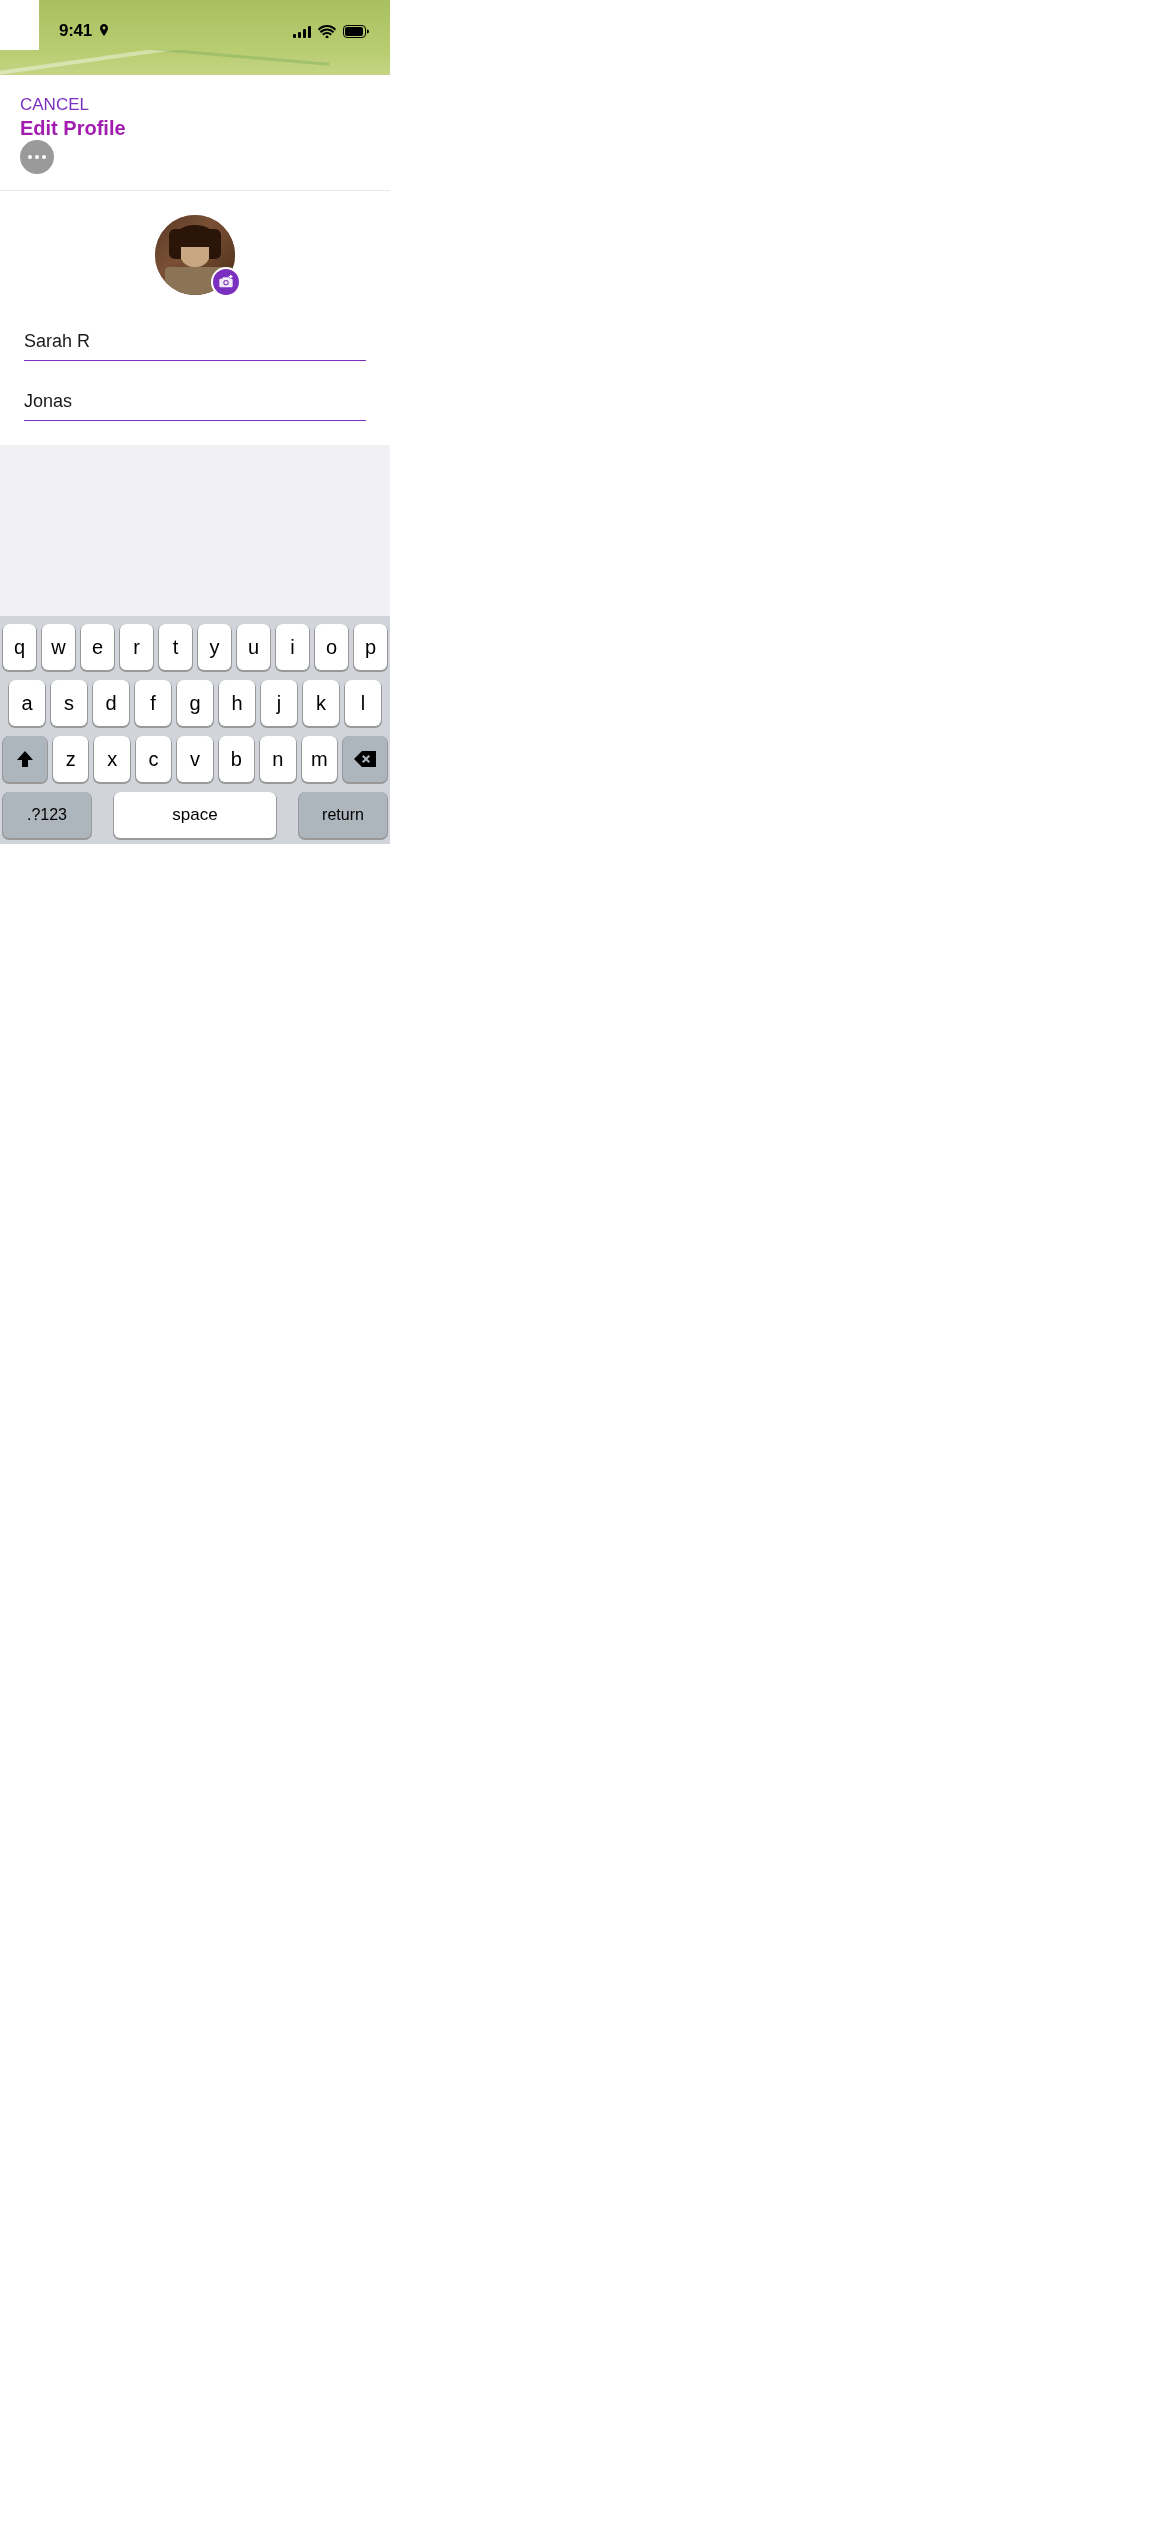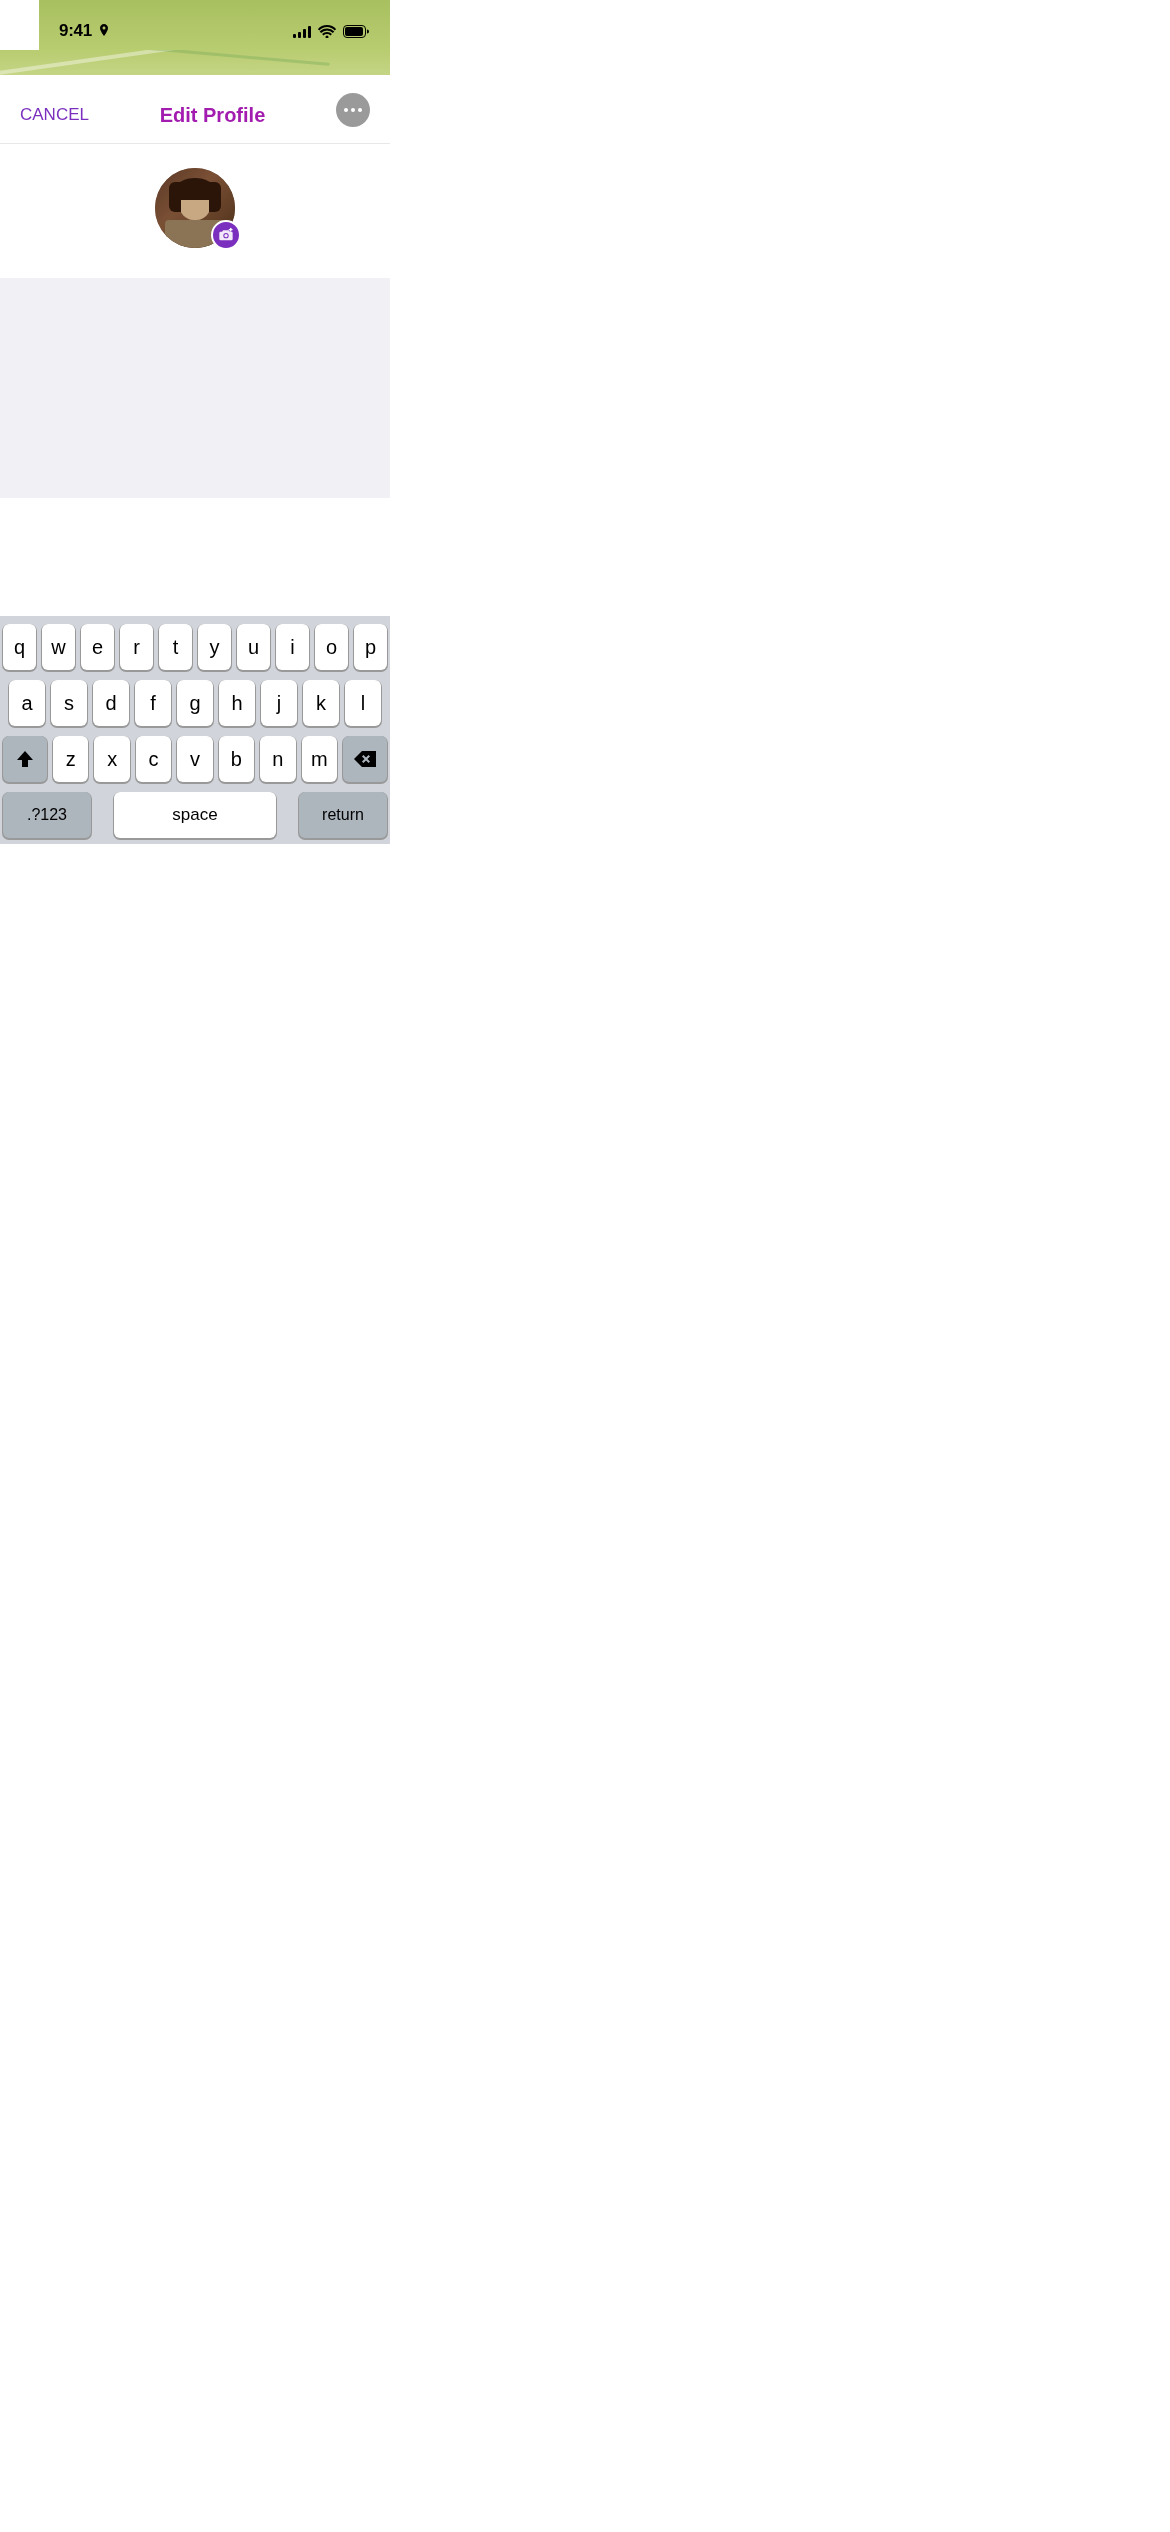--- a/index.html
+++ b/index.html
@@ -64,24 +64,25 @@
     .modal-sheet {
       background: #fff;
       border-radius: 16px 16px 0 0;
       flex: 1;
       min-height: 769px;
     }
 
     
     .modal-header {
       display: flex;
-      align-items: flex-end;
+      align-items: flex-start;
       justify-content: space-between;
       padding: 18px 20px 16px 20px;
       border-bottom: 1px solid #e8e8e8;
+      flex-direction: column;
     }
     .cancel-btn {
       color: #7B2FBE;
       font-size: 17px;
       font-weight: 400;
       background: none;
       border: none;
       cursor: pointer;
       padding: 2px 0;
     }
@@ -338,20 +339,28 @@
           <path d="M20 7h-2.18l-.86-1.5a1 1 0 00-.87-.5H7.91a1 1 0 00-.87.5L6.18 7H4a2 2 0 00-2 2v9a2 2 0 002 2h16a2 2 0 002-2V9a2 2 0 00-2-2zm-8 10a4 4 0 110-8 4 4 0 010 8z" fill="white" fill-opacity="0.9"></path>
           <circle cx="12" cy="13" r="2.5" fill="white" fill-opacity="0.9"></circle>
 
           <rect x="18" y="1" width="2" height="6" rx="1" fill="white"></rect>
           <rect x="16" y="3" width="6" height="2" rx="1" fill="white"></rect>
         </svg>
       </div>
     </div>
   </div>
 
+  <div class="form-section">
+    <div class="field-group">
+      <input class="field-input" type="text" value="Sarah R" style="">
+    </div>
+    <div class="field-group">
+      <input class="field-input" type="text" value="Jonas" style="">
+    </div>
+  </div>
 
   <div class="gray-area"></div>
 
   <div class="keyboard">
 
     <div class="keyboard-row">
       <div class="key">q</div>
       <div class="key">w</div>
       <div class="key">e</div>
       <div class="key">r</div>

